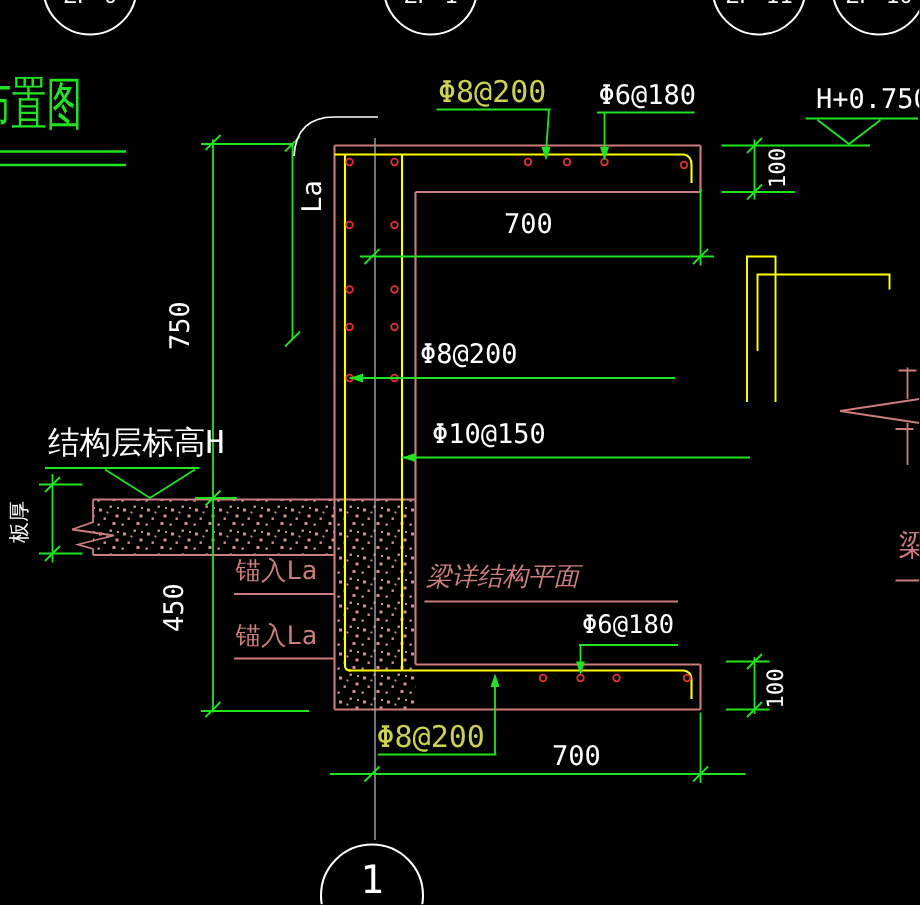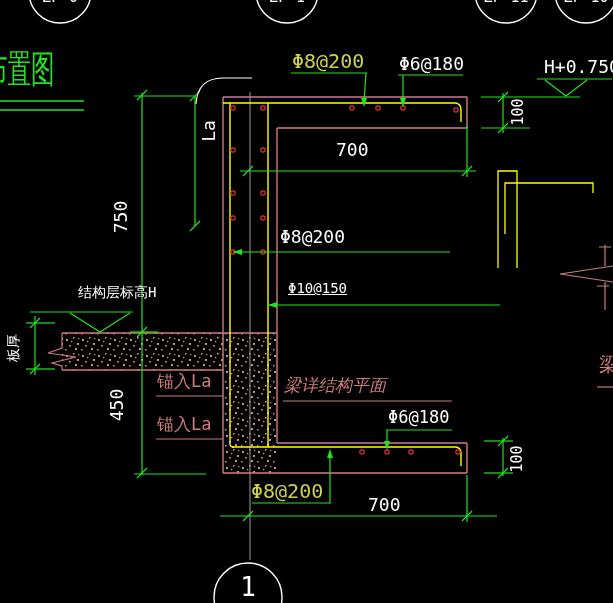--- a/index.html
+++ b/index.html
@@ -192,23 +192,23 @@
   <div class="t wh" style="left:544px;top:58px;font-size:18px;">H+0.750</div>
 
   <div class="t wh" style="left:336px;top:141px;font-size:18px;">700</div>
   <div class="t wh vt" style="left:496px;top:104px;width:46px;height:16px;font-size:15px;">100</div>
 
   <div class="t wh vt" style="left:190px;top:121px;width:40px;height:20px;font-size:18px;">La</div>
   <div class="t wh vt" style="left:92px;top:207px;width:60px;height:20px;font-size:18px;">750</div>
   <div class="t wh vt" style="left:88px;top:395px;width:60px;height:20px;font-size:18px;">450</div>
 
   <div class="t wh" style="left:280px;top:228px;font-size:18px;">Φ8@200</div>
-  <div class="t wh" style="left:288px;top:281px;font-size:14px;text-decoration:underline;">Φ10@150</div>
-
-  <div class="t wh" style="left:32px;top:285px;font-size:14px;margin-left:46px;">结构层标高H</div>
+  <div class="t wh" style="left:288px;top:281px;font-size:18px;">Φ10@150</div>
+
+  <div class="t wh" style="left:32px;top:285px;font-size:21px;">结构层标高H</div>
   <div class="t wh vt" style="left:-8px;top:340px;width:44px;height:16px;font-size:14px;">板厚</div>
 
   <div class="t pk" style="left:157px;top:373px;font-size:17px;">锚入La</div>
   <div class="t pk" style="left:157px;top:416px;font-size:17px;">锚入La</div>
   <div class="t pk" style="left:284px;top:377px;font-size:17px;font-style:italic;">梁详结构平面</div>
   <div class="t pk" style="left:599px;top:355px;font-size:19px;">梁</div>
 
   <div class="t wh" style="left:388px;top:409px;font-size:17px;">Φ6@180</div>
   <div class="t wh vt" style="left:495px;top:451px;width:46px;height:16px;font-size:15px;">100</div>
   <div class="t yg" style="left:251px;top:481px;font-size:20px;">Φ8@200</div>

